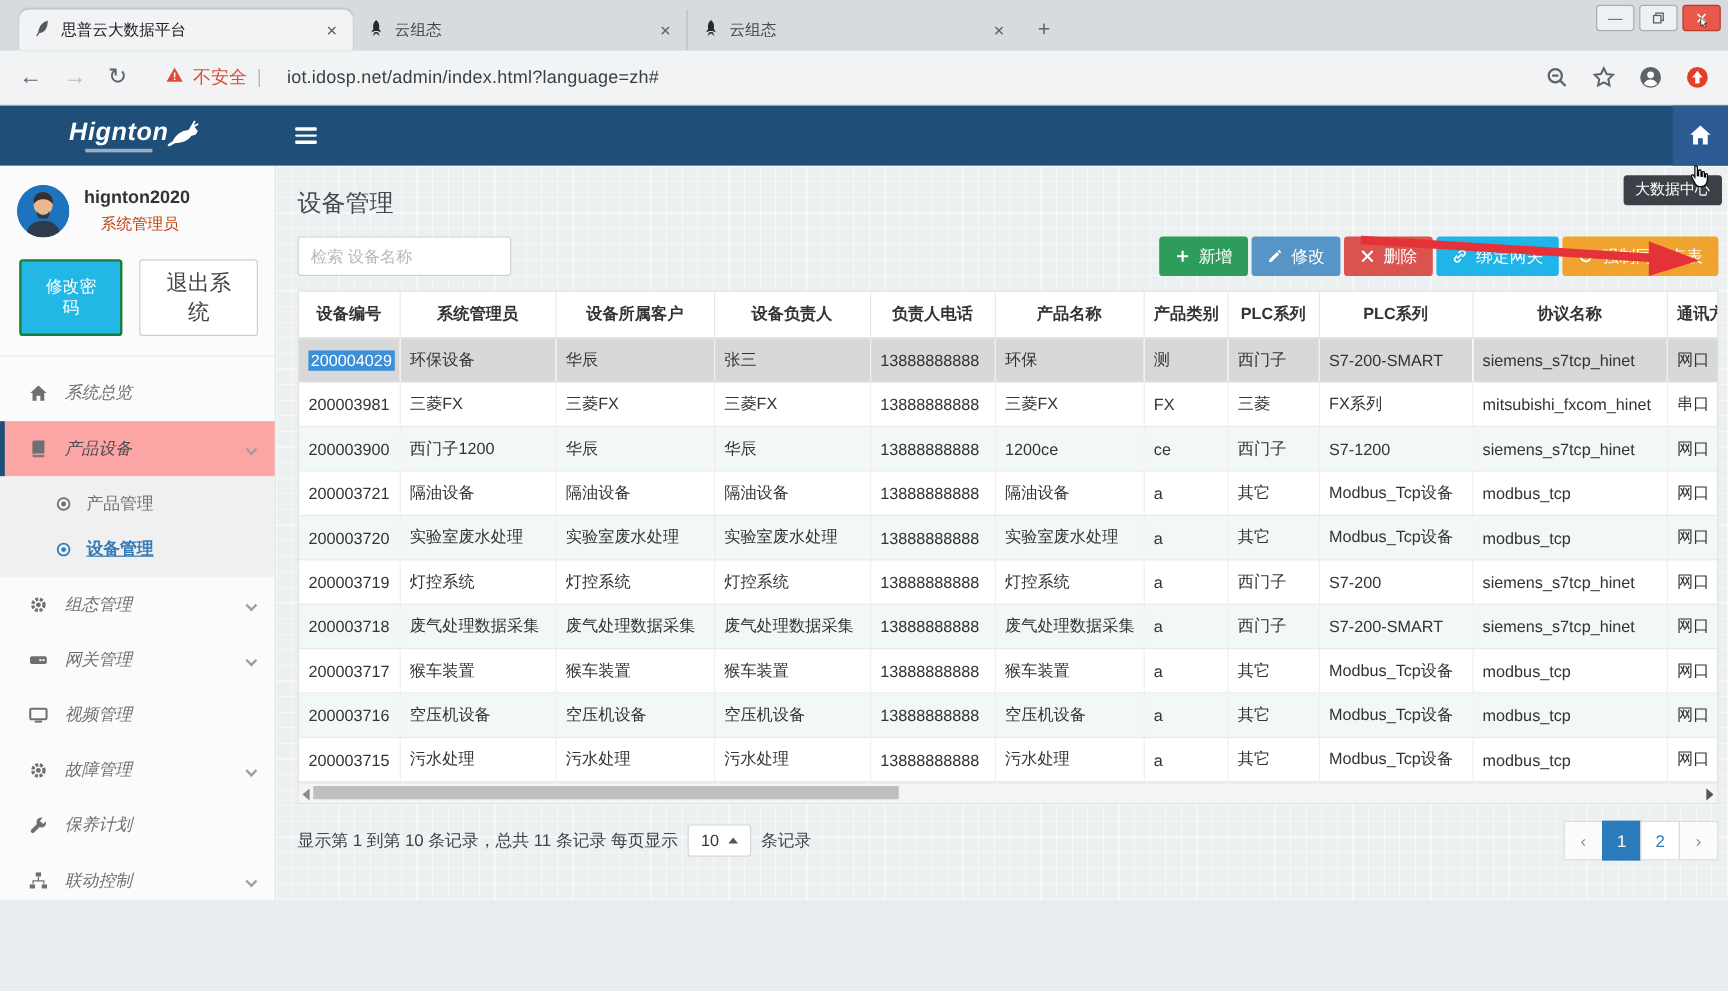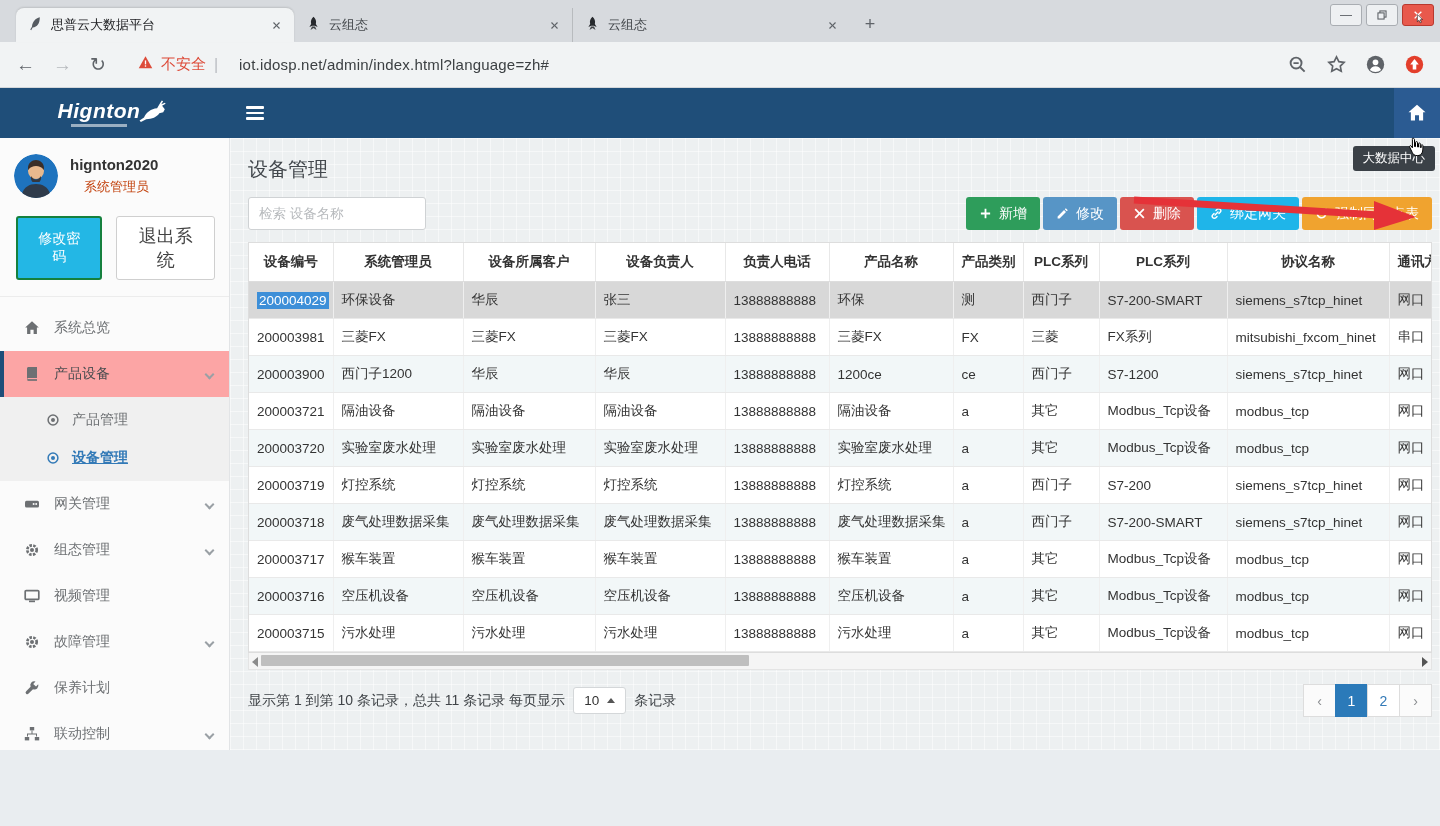--- a/index.html
+++ b/index.html
@@ -59,21 +59,21 @@
   .usercard{display:flex;align-items:center;gap:12px;padding:16px 14px 10px 14px;}
   .avatar{width:44px;height:44px;border-radius:50%;overflow:hidden;flex:none;}
   .avatar svg{width:44px;height:44px;display:block;}
   .uname{font-size:15px;font-weight:bold;color:#333;}
   .urole{font-size:13px;color:#c2410c;margin-top:5px;margin-left:14px;}
   .userbtns{display:flex;gap:14px;padding:8px 14px 16px 16px;border-bottom:1px solid #ececec;}
   .btn-pass{background:#23b7e5;color:#fff;border:2px solid #15803d;font-size:14px;padding:7px 16px;border-radius:3px;}
   .btn-logout{background:#fff;color:#444;border:1px solid #cfcfcf;font-size:18px;padding:7px 16px;border-radius:3px;}
 
   .menu{padding-top:8px;font-size:14px;color:#6d7073;}
-  .mitem{display:flex;align-items:center;height:46px;padding:0 16px 0 20px;border-left:4px solid transparent;}
+  .mitem{display:flex;align-items:center;height:46px;padding:0 16px 0 20px;border-left:4px solid transparent;font-style:italic;}
   .mitem .micn{width:17px;margin-right:13px;color:#6d7073;display:flex;}
   .mitem .micn svg{width:16px;height:16px;}
   .mlabel{flex:1;}
   .chev{width:7px;height:7px;border-left:2px solid #9aa0a5;border-bottom:2px solid #9aa0a5;display:inline-block;}
   .chev.left{transform:rotate(-45deg) translate(1px,-1px);border-left:none;border-bottom:none;border-top:2px solid #9aa0a5;border-right:2px solid #9aa0a5;transform:rotate(135deg);}
   .chev.down{transform:rotate(-45deg);}
   .mitem.expanded{background:#fca5a5;border-left-color:#1f4e79;color:#4a4d50;}
   .submenu{background:#f0f0f0;padding:4px 0;}
   .sitem{display:flex;align-items:center;height:38px;padding-left:46px;color:#6d7073;}
   .sitem .micn{width:16px;margin-right:10px;display:flex;color:#6d7073;}
@@ -311,37 +311,37 @@
                 <svg viewBox="0 0 16 16">
                   <circle cx="8" cy="8" r="5.6" fill="none" stroke="currentColor" stroke-width="1.7"></circle>
                   <circle cx="8" cy="8" r="2.3" fill="currentColor"></circle>
                 </svg>
               </span>
               <span class="slabel">设备管理</span>
             </div>
           </div>
           <div class="mitem">
             <span class="icn micn">
+              <svg viewBox="0 0 16 16">
+                <circle cx="8" cy="8" r="4.7" fill="none" stroke="currentColor" stroke-width="2.7" stroke-dasharray="2.5 1.3"></circle>
+                <circle cx="8" cy="8" r="2" fill="currentColor"></circle>
+              </svg>
+            </span>
+            <span class="mlabel">组态管理</span>
+            <span class="chev left"></span>
+          </div>
+          <div class="mitem">
+            <span class="icn micn">
               <svg viewBox="0 0 16 16" fill="currentColor">
                 <rect x="1" y="4.8" width="14" height="6.6" rx="1.5"></rect>
                 <circle cx="12.2" cy="8.1" r="1" fill="#fbfbfb"></circle>
                 <circle cx="9.6" cy="8.1" r="1" fill="#fbfbfb"></circle>
               </svg>
             </span>
             <span class="mlabel">网关管理</span>
-            <span class="chev left"></span>
-          </div>
-          <div class="mitem">
-            <span class="icn micn">
-              <svg viewBox="0 0 16 16">
-                <circle cx="8" cy="8" r="4.7" fill="none" stroke="currentColor" stroke-width="2.7" stroke-dasharray="2.5 1.3"></circle>
-                <circle cx="8" cy="8" r="2" fill="currentColor"></circle>
-              </svg>
-            </span>
-            <span class="mlabel">组态管理</span>
             <span class="chev left"></span>
           </div>
           <div class="mitem">
             <span class="icn micn">
               <svg viewBox="0 0 16 16">
                 <rect x="1.2" y="2.6" width="13.6" height="8.8" rx="1" fill="none" stroke="currentColor" stroke-width="1.7"></rect>
                 <rect x="5" y="12.5" width="6" height="1.7" fill="currentColor"></rect>
               </svg>
             </span>
             <span class="mlabel">视频管理</span>

